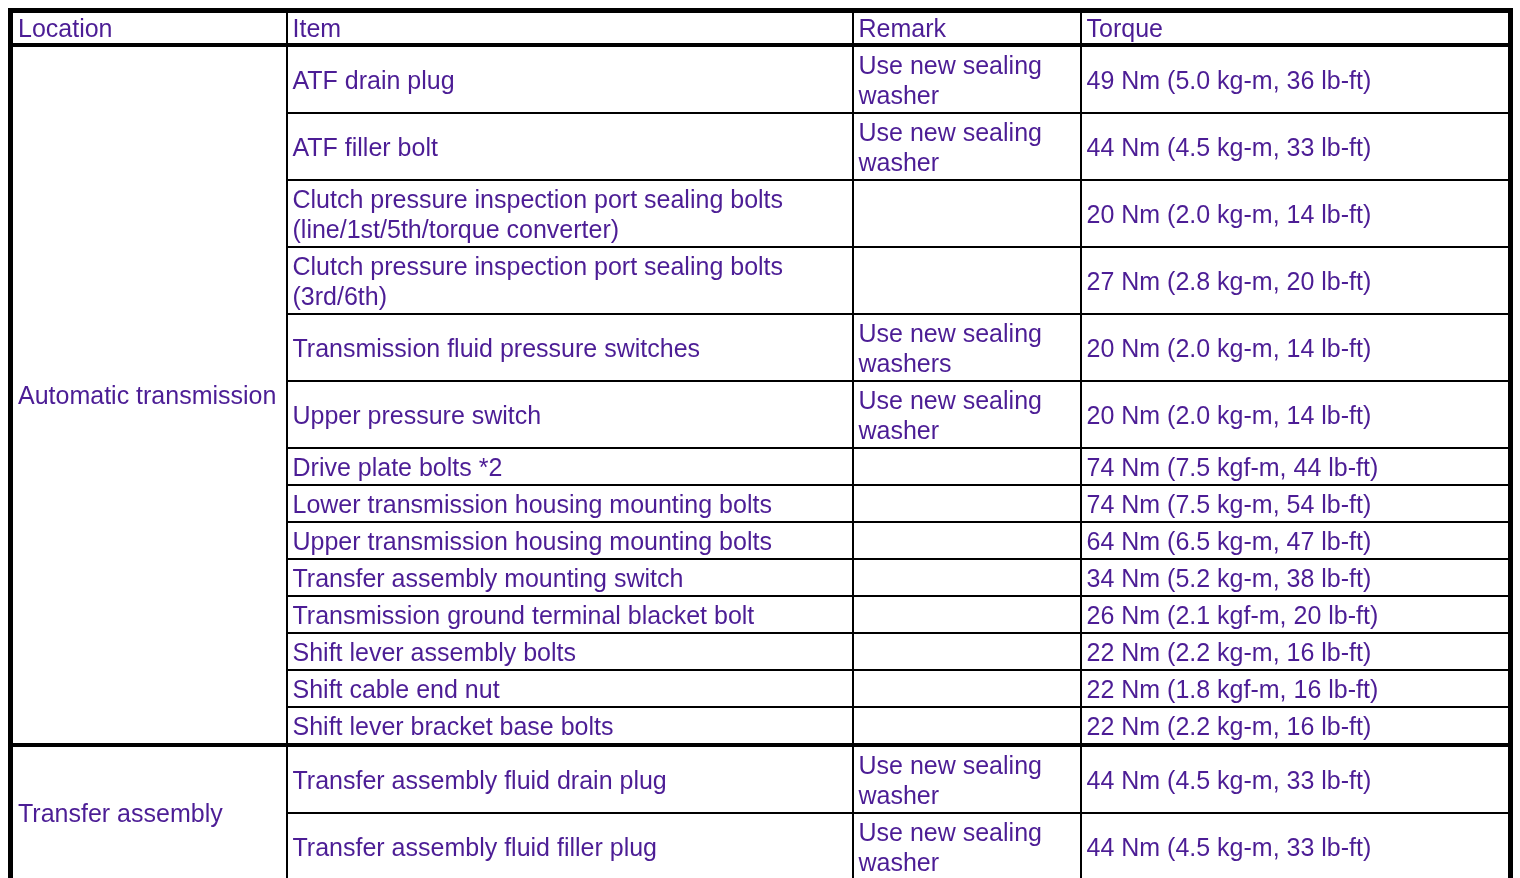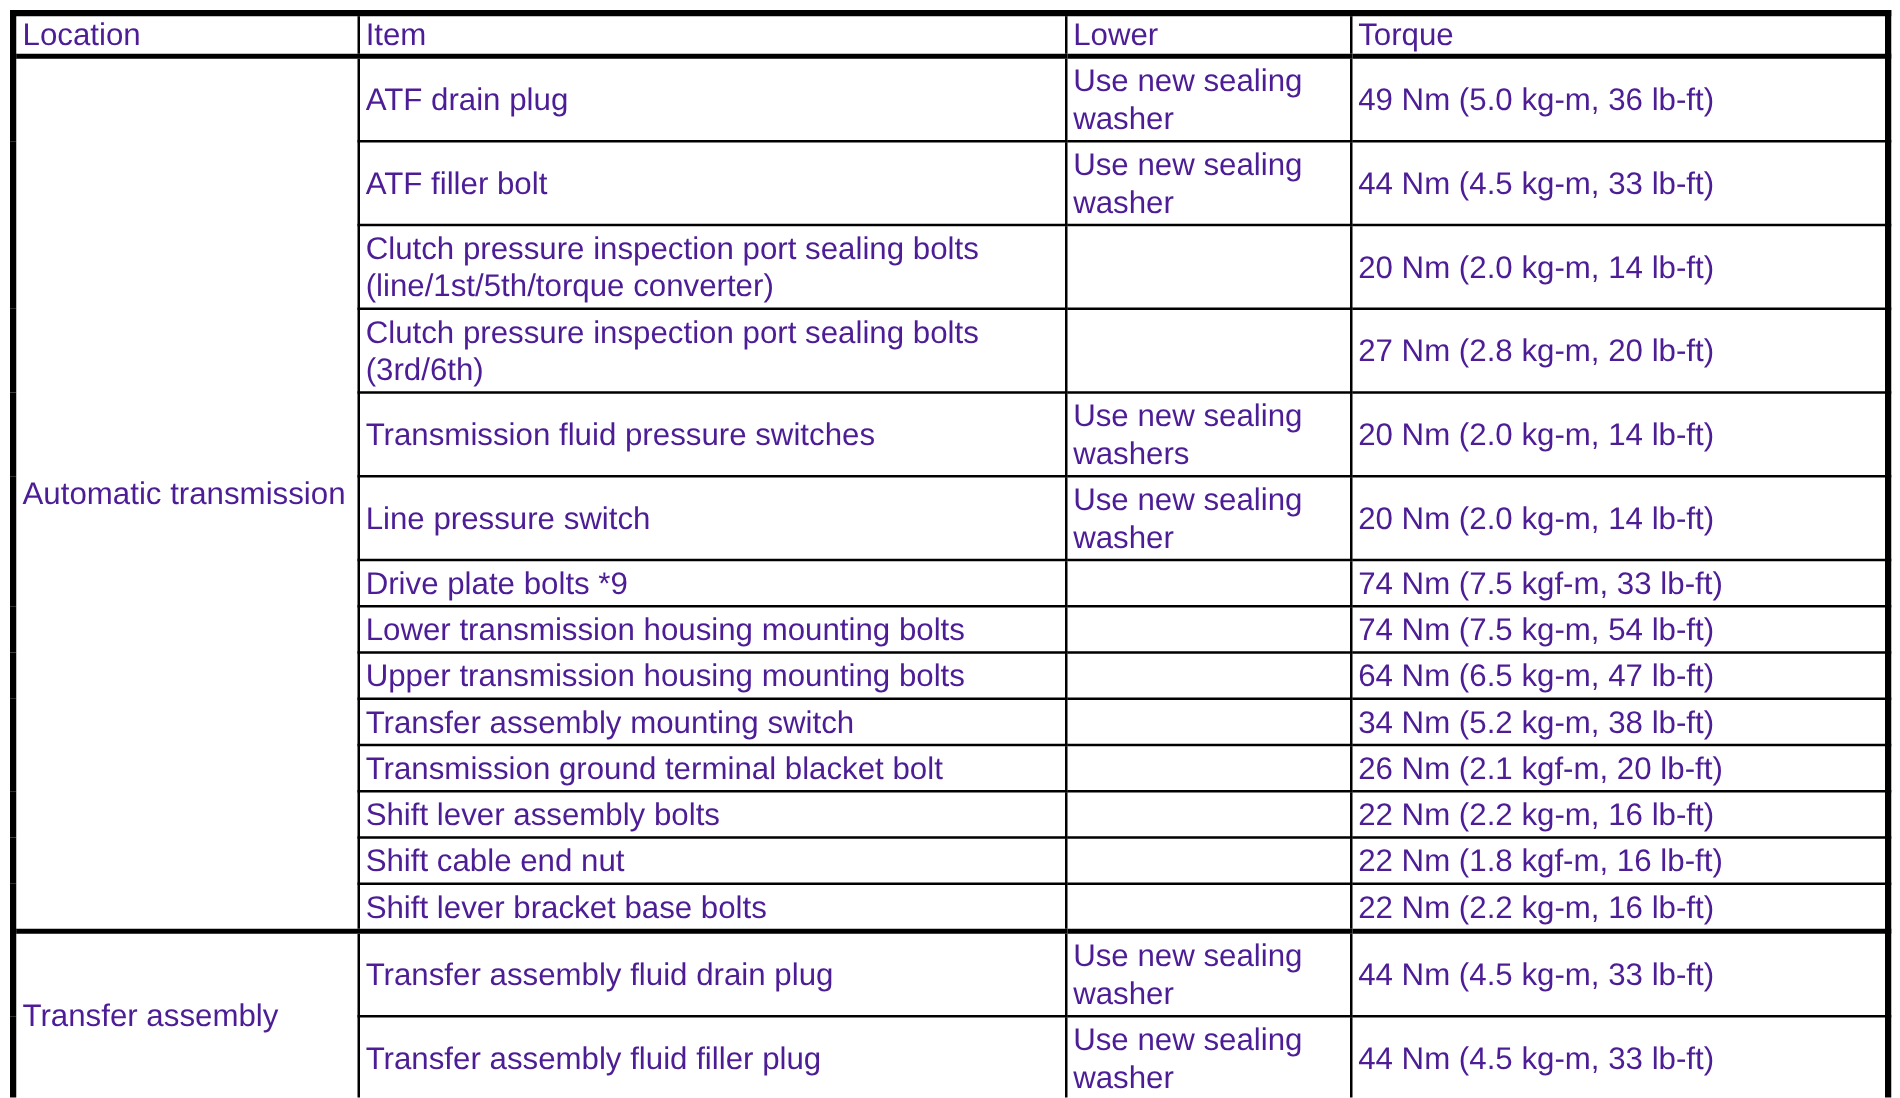--- a/index.html
+++ b/index.html
@@ -70,21 +70,21 @@
       <colgroup>
         <col class="c-location">
         <col class="c-item">
         <col class="c-remark">
         <col class="c-torque">
       </colgroup>
       <thead>
         <tr>
           <th>Location</th>
           <th>Item</th>
-          <th>Lower</th>
+          <th>Remark</th>
           <th>Torque</th>
         </tr>
       </thead>
       <tbody id="spec-body">
           <tr class="tall">
             <td class="location-cell" rowspan="14">Automatic transmission</td>
             <td class="item-cell">ATF drain plug</td>
             <td class="remark-cell">Use new sealing
 washer</td>
             <td class="torque-cell">49 Nm (5.0 kg-m, 36 lb-ft)</td>
@@ -107,29 +107,29 @@
             <td class="remark-cell"></td>
             <td class="torque-cell">27 Nm (2.8 kg-m, 20 lb-ft)</td>
           </tr>
           <tr class="tall">
             <td class="item-cell">Transmission fluid pressure switches</td>
             <td class="remark-cell">Use new sealing
 washers</td>
             <td class="torque-cell">20 Nm (2.0 kg-m, 14 lb-ft)</td>
           </tr>
           <tr class="tall">
-            <td class="item-cell">Line pressure switch</td>
+            <td class="item-cell">Upper pressure switch</td>
             <td class="remark-cell">Use new sealing
 washer</td>
             <td class="torque-cell">20 Nm (2.0 kg-m, 14 lb-ft)</td>
           </tr>
           <tr class="short">
-            <td class="item-cell">Drive plate bolts *9</td>
+            <td class="item-cell">Drive plate bolts *2</td>
             <td class="remark-cell"></td>
-            <td class="torque-cell">74 Nm (7.5 kgf-m, 33 lb-ft)</td>
+            <td class="torque-cell">74 Nm (7.5 kgf-m, 44 lb-ft)</td>
           </tr>
           <tr class="short">
             <td class="item-cell">Lower transmission housing mounting bolts</td>
             <td class="remark-cell"></td>
             <td class="torque-cell">74 Nm (7.5 kg-m, 54 lb-ft)</td>
           </tr>
           <tr class="short">
             <td class="item-cell">Upper transmission housing mounting bolts</td>
             <td class="remark-cell"></td>
             <td class="torque-cell">64 Nm (6.5 kg-m, 47 lb-ft)</td>

